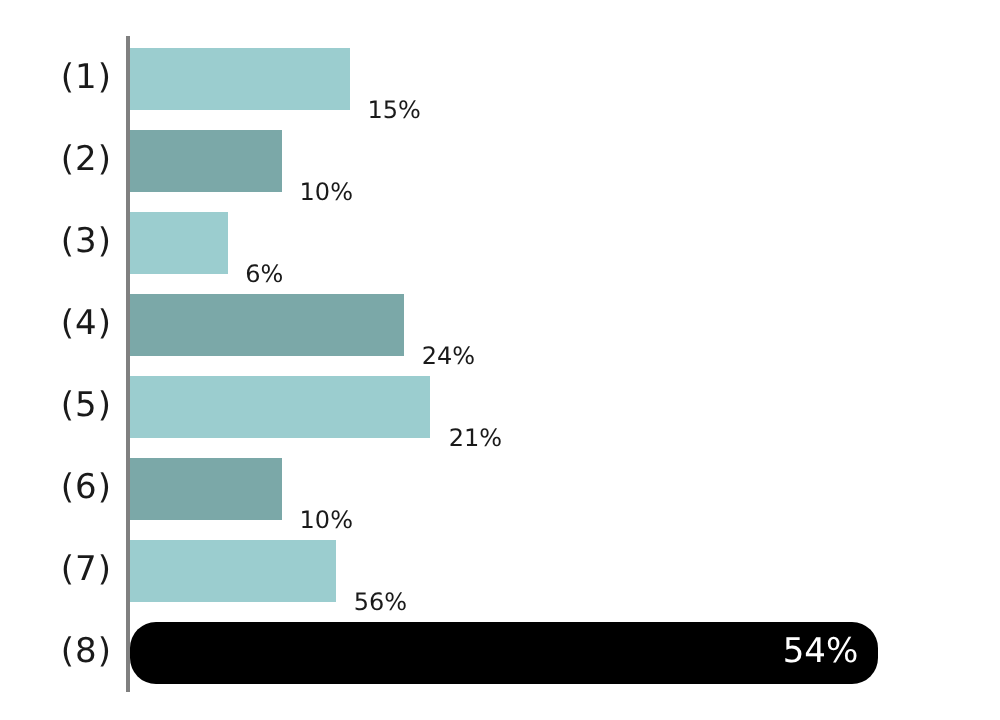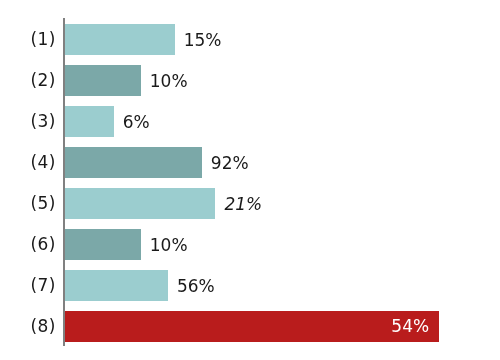--- a/index.html
+++ b/index.html
@@ -49,24 +49,24 @@
   .bar {
     position: absolute;
     left: 65px;
     top: 0;
     height: 31px;
   }
   .bar.light { background: #9BCDCF; }
   .bar.dark  { background: #7BA8A8; }
   .val-out {
     position: absolute;
-    top: 1px;
+    top: 16px;
     height: 31px;
     line-height: 31px;
-    font-size: 17px;
+    font-size: 12px;
     color: #1a1a1a;
     white-space: nowrap;
   }
   .val-in {
     position: absolute;
     top: 0;
     right: 10px;
     height: 31px;
     line-height: 31px;
     font-size: 17px;
@@ -91,37 +91,37 @@
         <div class="val-out" style="left: 149.8px;">10%</div>
       </div>
       <div class="row" style="top: 106px;">
         <div class="cat-label">(3)</div>
         <div class="bar light" style="width: 48.68px; background: rgb(155, 205, 207);"></div>
         <div class="val-out" style="left: 122.68px;">6%</div>
       </div>
       <div class="row" style="top: 147px;">
         <div class="cat-label">(4)</div>
         <div class="bar dark" style="width: 136.82px; background: rgb(123, 168, 168);"></div>
-        <div class="val-out" style="left: 210.82px;">92%</div>
+        <div class="val-out" style="left: 210.82px;">24%</div>
       </div>
       <div class="row" style="top: 188px;">
         <div class="cat-label">(5)</div>
         <div class="bar light" style="width: 150.38px; background: rgb(155, 205, 207);"></div>
-        <div class="val-out" style="left: 224.38px; font-style: italic;">21%</div>
+        <div class="val-out" style="left: 224.38px;">21%</div>
       </div>
       <div class="row" style="top: 229px;">
         <div class="cat-label">(6)</div>
         <div class="bar dark" style="width: 75.8px; background: rgb(123, 168, 168);"></div>
         <div class="val-out" style="left: 149.8px;">10%</div>
       </div>
       <div class="row" style="top: 270px;">
         <div class="cat-label">(7)</div>
         <div class="bar light" style="width: 102.92px; background: rgb(155, 205, 207);"></div>
         <div class="val-out" style="left: 176.92px;">56%</div>
       </div>
       <div class="row" style="top: 311px;">
         <div class="cat-label">(8)</div>
-        <div class="bar dark" style="width: 374.12px; background: #b91c1c;">
+        <div class="bar dark" style="width: 374.12px; background: #000000; border-radius: 13px;">
           <div class="val-in">54%</div>
         </div>
       </div>
     </div>
 </div>
 
 </body></html>

